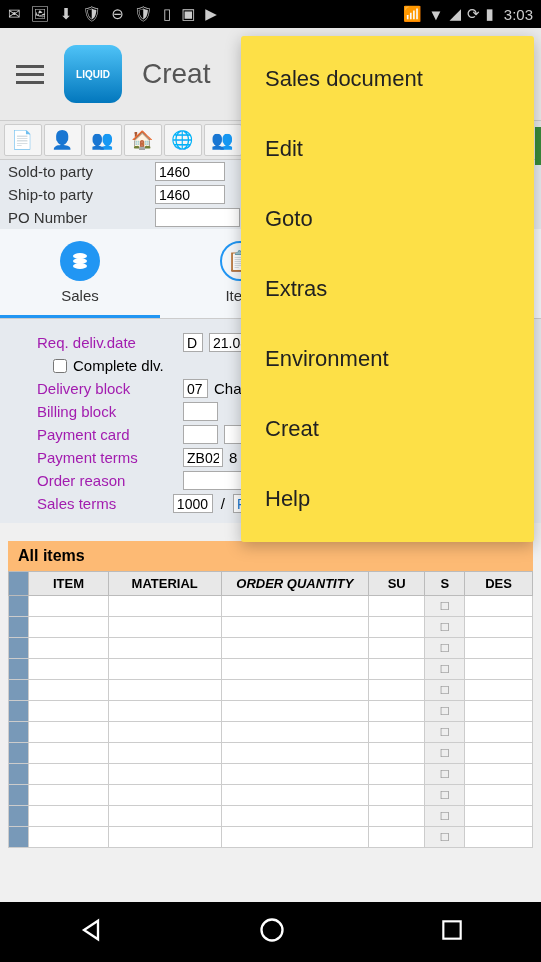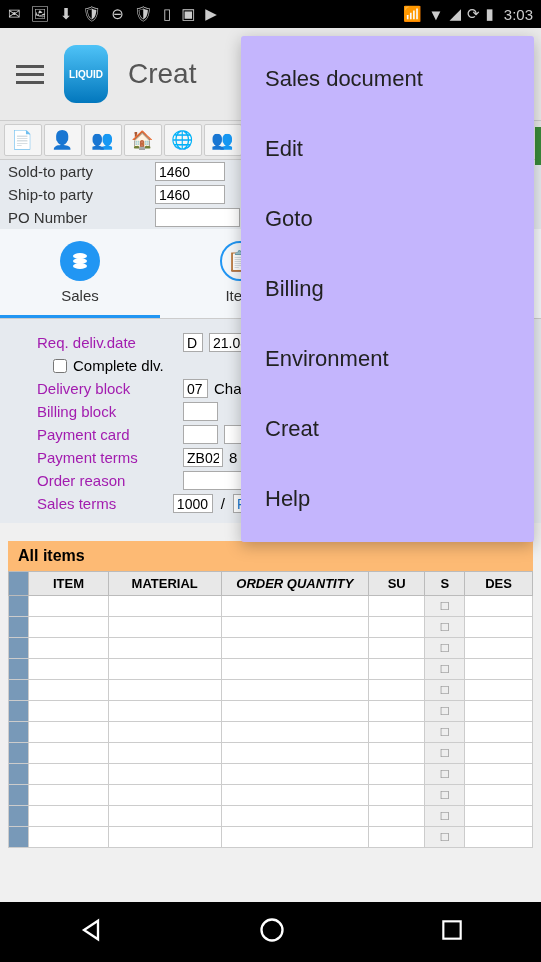--- a/index.html
+++ b/index.html
@@ -7,21 +7,21 @@
 
 .status-bar { height: 28px; background: #000; color: #fff; display: flex; align-items: center; padding: 0 8px; font-size: 13px; }
 .status-icons-left { display: flex; gap: 10px; }
 .status-icons-left span, .status-icons-right span { font-size: 15px; color: #ccc; }
 .status-icons-right { margin-left: auto; display: flex; gap: 6px; align-items: center; }
 .status-time { font-size: 17px; font-weight: 500; margin-left: 4px; }
 
 .app-header { height: 92px; background: #eaeaea; display: flex; align-items: center; padding: 0 16px; gap: 20px; }
 .hamburger { width: 28px; display: flex; flex-direction: column; gap: 5px; cursor: pointer; }
 .hamburger div { height: 3px; background: #555; }
-.logo { width: 44px; height: 58px; background: linear-gradient(#4fc3f7, #0277bd); border-radius: 12px; display: flex; align-items: center; justify-content: center; color: #fff; font-size: 10px; font-weight: bold; text-align: center; }
+.logo { width: 58px; height: 58px; background: linear-gradient(#4fc3f7, #0277bd); border-radius: 12px; display: flex; align-items: center; justify-content: center; color: #fff; font-size: 10px; font-weight: bold; text-align: center; }
 .app-title { font-size: 28px; color: #555; }
 
 .toolbar { height: 40px; background: #e8e8e8; display: flex; align-items: center; padding: 0 4px; gap: 2px; border-top: 1px solid #ccc; border-bottom: 1px solid #ccc; }
 .tb-btn { width: 38px; height: 32px; background: #f5f5f5; border: 1px solid #ccc; border-radius: 2px; display: flex; align-items: center; justify-content: center; font-size: 18px; cursor: pointer; }
 
 .form-rows { background: #e6eaef; }
 .form-row { display: flex; align-items: center; height: 23px; font-size: 15px; }
 .form-row .label { min-width: 155px; padding-left: 8px; color: #333; }
 .form-row input { border: 1px solid #aaa; height: 19px; font-size: 14px; padding: 0 3px; background: #fff; }
 
@@ -47,21 +47,21 @@
 .items-table td { border: 1px solid #ccc; height: 21px; background: #fff; }
 .items-table .rowhead { width: 18px; background: #7899b8; }
 .items-table .chkcell { text-align: center; background: #eee; color: #888; font-size: 11px; }
 .items-table .th-item { width: 70px; }
 .items-table .th-mat { width: 100px; }
 .items-table .th-qty { width: 130px; font-style: italic; }
 .items-table .th-su { width: 50px; }
 .items-table .th-s { width: 35px; }
 .items-table .th-des { width: 60px; }
 
-.dropdown-menu { position: absolute; top: 36px; right: 7px; width: 293px; background: #c4b5fd; box-shadow: 0 4px 16px rgba(0,0,0,0.25); border-radius: 3px; padding: 8px 0; }
+.dropdown-menu { position: absolute; top: 36px; right: 7px; width: 293px; background: #fde047; box-shadow: 0 4px 16px rgba(0,0,0,0.25); border-radius: 3px; padding: 8px 0; }
 .dropdown-item { padding: 22px 24px; font-size: 22px; color: #222; cursor: pointer; }
 
 .nav-bar { position: absolute; bottom: 0; left: 0; right: 0; height: 60px; background: #000; display: flex; align-items: center; justify-content: space-around; }
 .nav-btn { color: #fff; cursor: pointer; }
 .nav-btn svg { stroke: #fff; fill: none; stroke-width: 2; }
 
 .green-box { position: absolute; top: 127px; right: 0; width: 6px; height: 38px; background: #3a8a3a; }
 </style>
 </head>
 <body>
@@ -309,21 +309,21 @@
           <td></td>
         </tr>
       </tbody>
   </table>
 </div>
 
 <div class="dropdown-menu">
   <div class="dropdown-item">Sales document</div>
   <div class="dropdown-item">Edit</div>
   <div class="dropdown-item">Goto</div>
-  <div class="dropdown-item">Billing</div>
+  <div class="dropdown-item">Extras</div>
   <div class="dropdown-item">Environment</div>
   <div class="dropdown-item">Creat</div>
   <div class="dropdown-item">Help</div>
 </div>
 
 <div class="nav-bar">
   <div class="nav-btn">
     <svg width="28" height="28" viewBox="0 0 24 24">
         <path d="M18 4 L6 12 L18 20 Z"></path>
       </svg>

